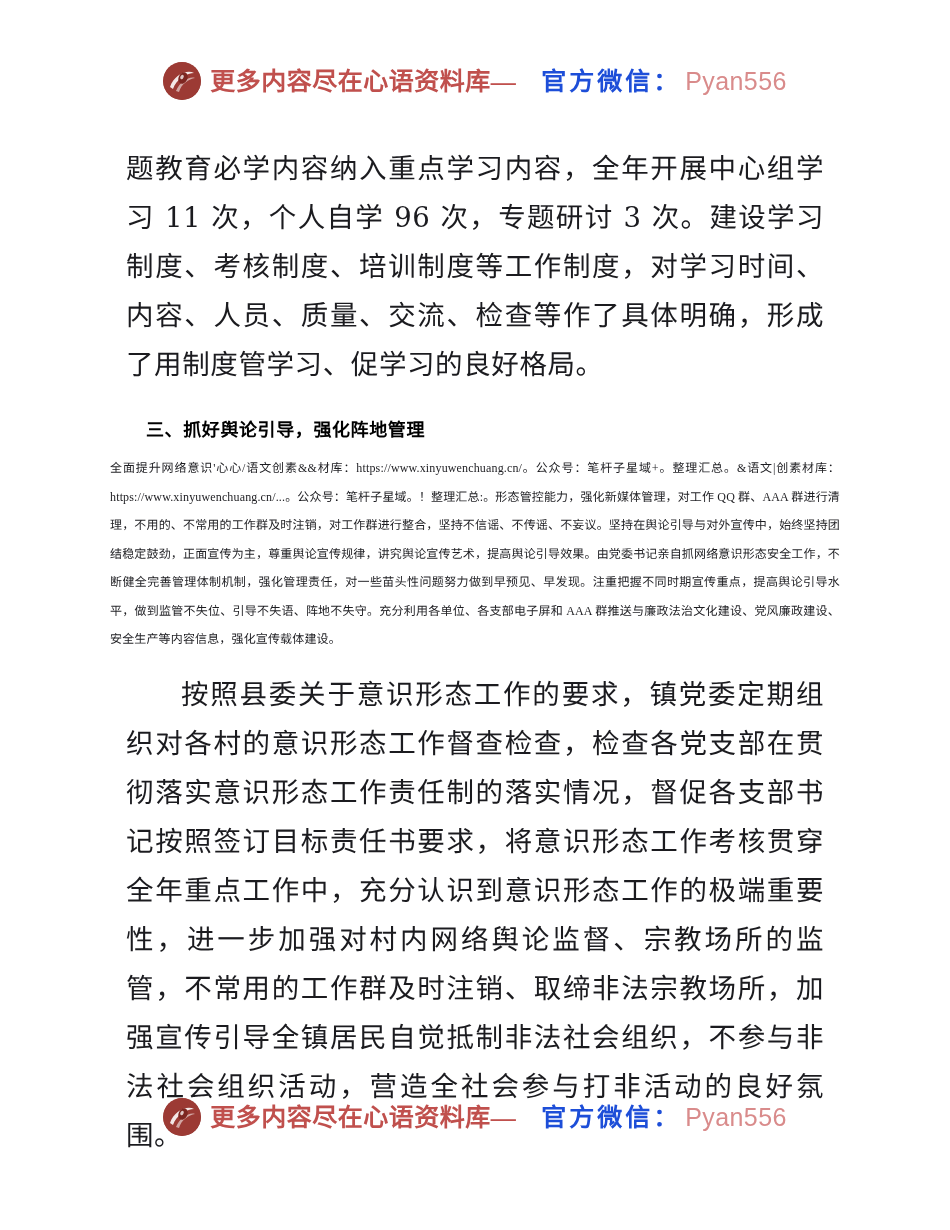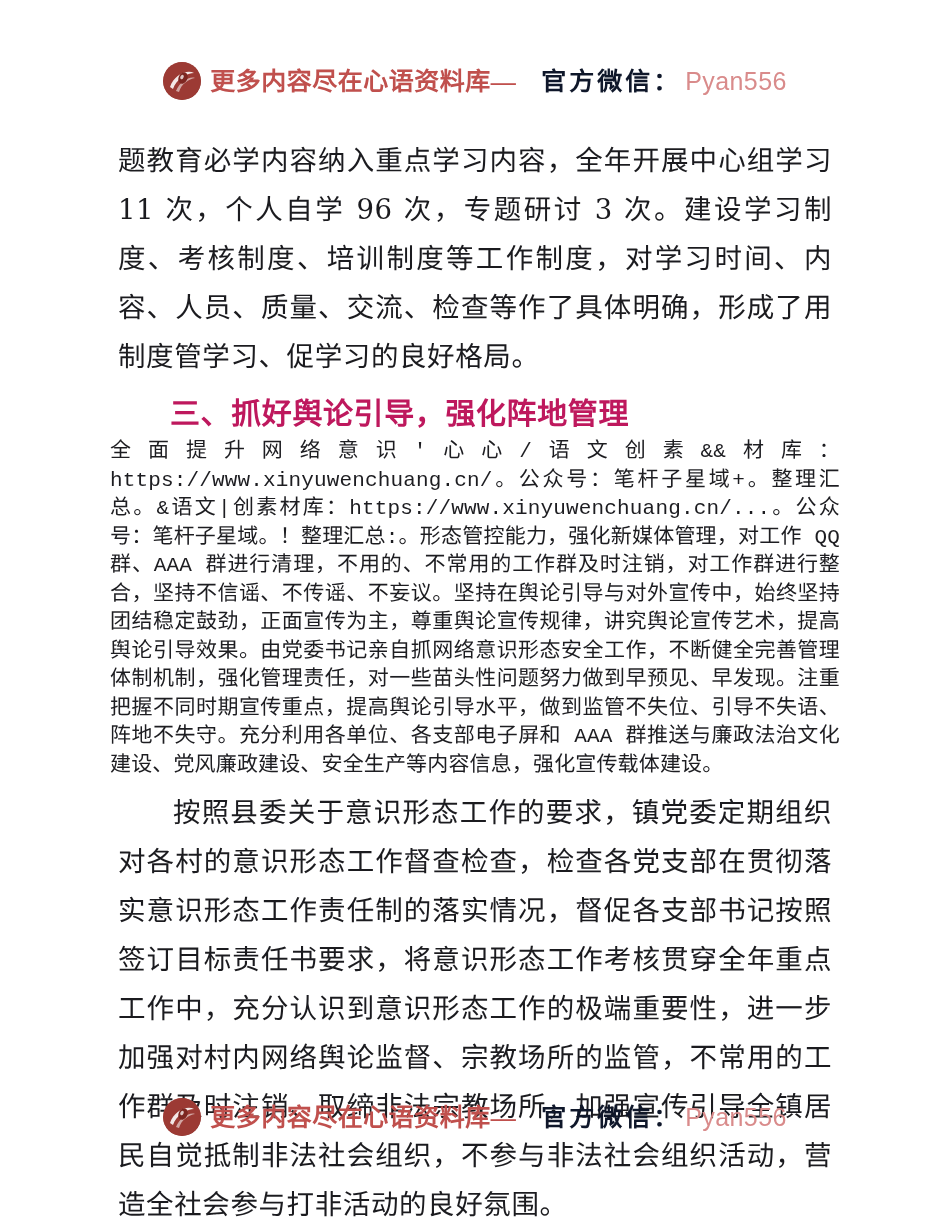--- a/index.html
+++ b/index.html
@@ -56,21 +56,21 @@
   .wm-text {
     font-family: "Liberation Serif", "DejaVu Serif", serif;
     font-size: 25px;
     font-weight: 700;
     letter-spacing: 0.5px;
     white-space: nowrap;
     line-height: 1;
   }
   .wm-main   { color: #c0504d; }
   .wm-dash   { color: #c0504d; }
-  .wm-label  { color: #0f172a; letter-spacing: 3px; margin-left: 25px; }
+  .wm-label  { color: #1d4ed8; letter-spacing: 3px; margin-left: 25px; }
   .wm-handle {
     color: #d98b8b;
     font-family: "Liberation Sans", "DejaVu Sans", sans-serif;
     font-weight: 400;
     font-size: 25px;
     letter-spacing: 0.4px;
     margin-left: 4px;
   }
 
   
@@ -83,38 +83,38 @@
 
   
   .body-para {
     font-family: "DejaVu Serif", "Liberation Serif", serif;
     font-size: 27.5px;
     line-height: 49px;
     text-align: justify;
     text-justify: inter-ideograph;
     letter-spacing: 0.6px;
     color: #1b1b1f;
-    margin: 8px;
+    margin: 16px;
   }
   .indent { text-indent: 2em; }
 
   .section-heading {
     font-family: "DejaVu Serif", "Liberation Serif", serif;
-    font-size: 30px;
+    font-size: 18px;
     line-height: 49px;
     letter-spacing: 0.6px;
-    color: #be185d;
+    color: #000000;
     margin: 0;
     text-indent: 2em;
   }
 
   
   .dense-block {
-    font-family: Liberation Mono, monospace;
-    font-size: 21px;
+    font-family: Liberation Serif, serif;
+    font-size: 12px;
     line-height: 28.5px;
     text-align: justify;
     text-justify: inter-ideograph;
     color: #1d1d21;
     margin: 0;
     letter-spacing: 0.15px;
   }
 </style>
 </head>
 <body>

